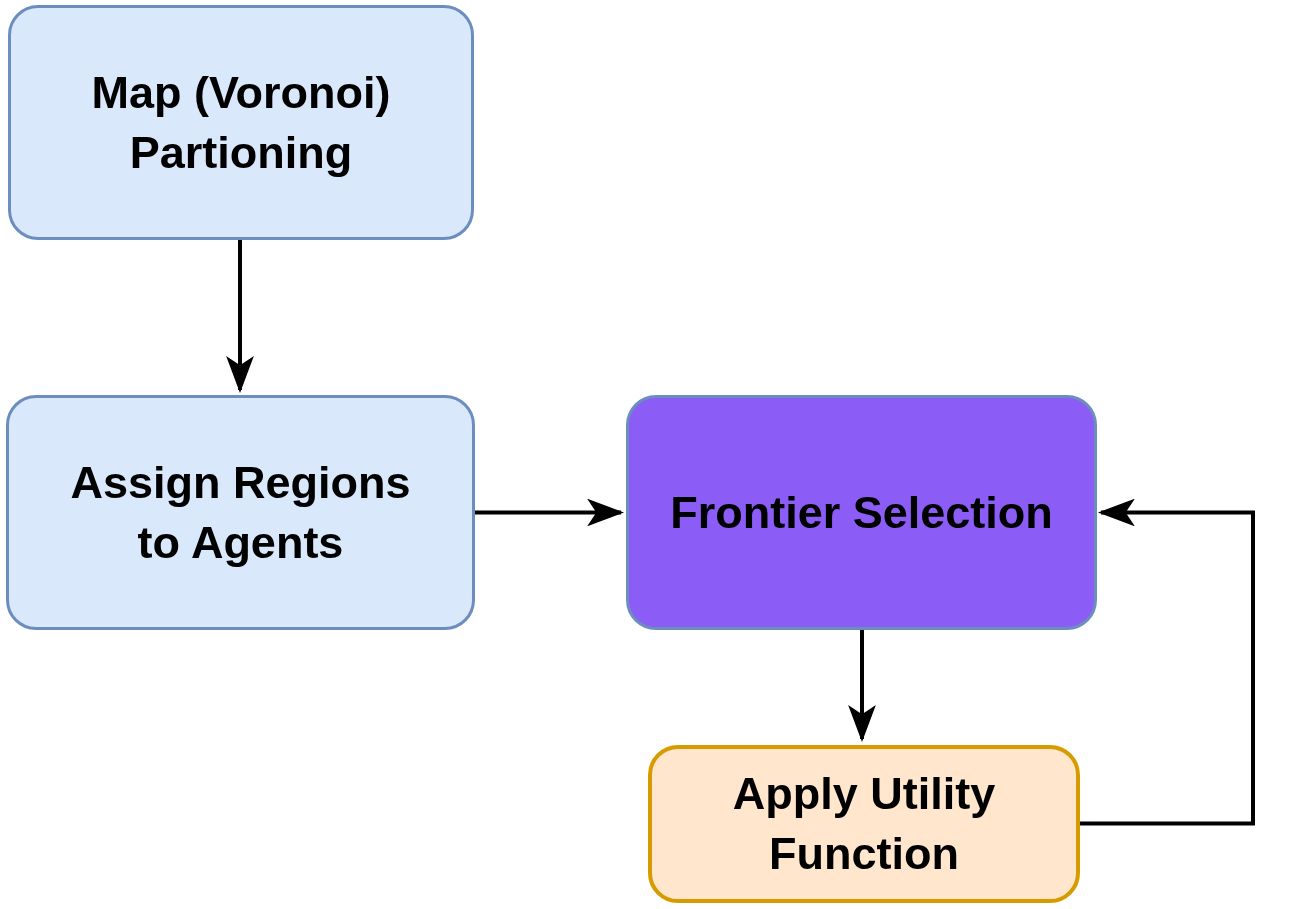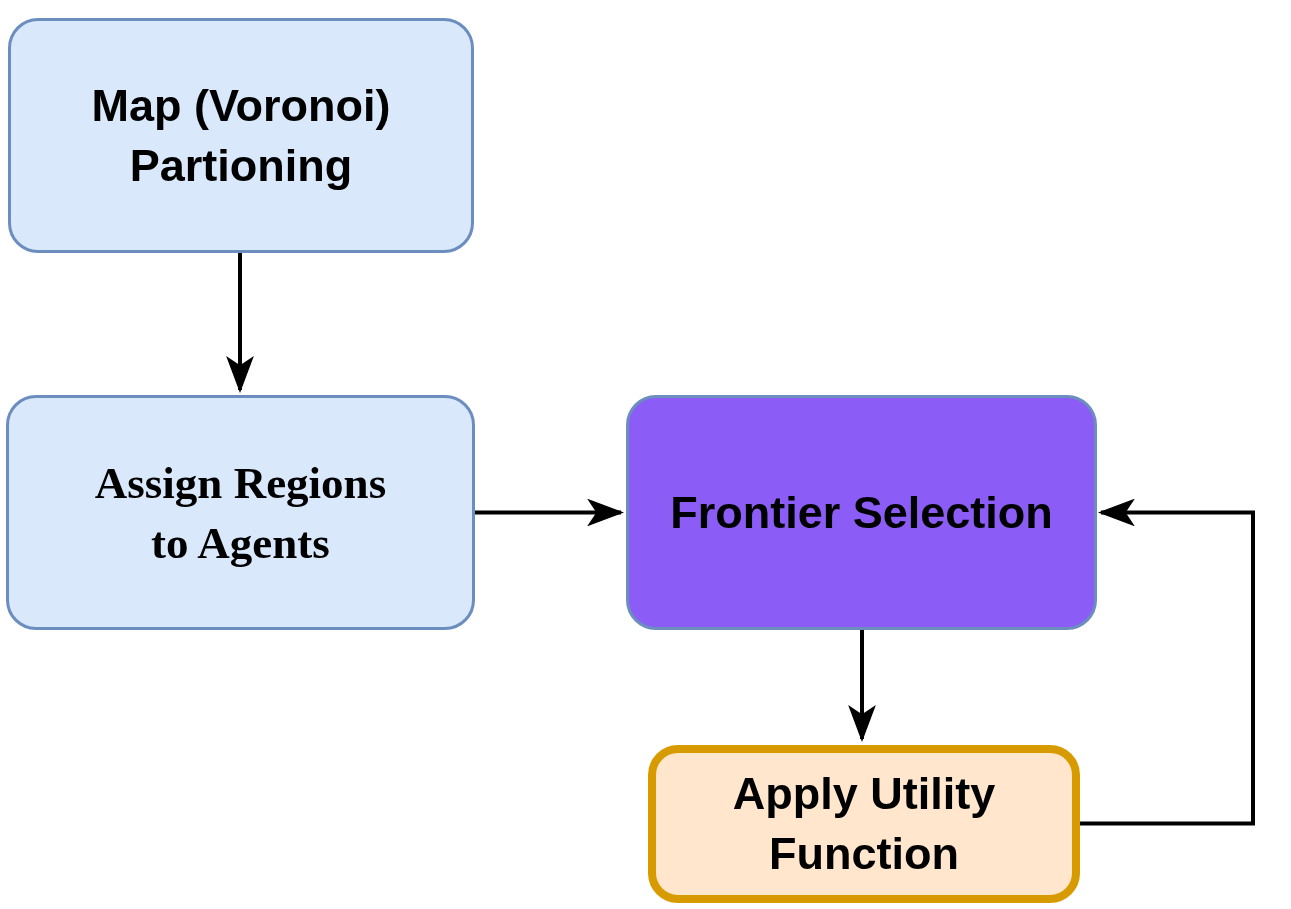--- a/index.html
+++ b/index.html
@@ -45,25 +45,25 @@
     line-height: 60px;
     color: #000000;
     letter-spacing: 0px;
   }
   .node-blue {
     background: #dae8fc;
     border: 3px solid #6c8ebf;
   }
   .node-orange {
     background: #ffe6cc;
-    border: 8px solid #a3a3a3;
+    border: 4px solid #a3a3a3;
   }
   
-  #node-map      { left: 8px;   top: 18px;   width: 466px; height: 235px; }
-  #node-assign   { left: 6px;   top: 395px; width: 469px; height: 235px; font-family: Liberation Serif, serif; }
+  #node-map      { left: 8px;   top: 5px;   width: 466px; height: 235px; }
+  #node-assign   { left: 6px;   top: 395px; width: 469px; height: 235px; }
   #node-frontier { left: 626px; top: 395px; width: 471px; height: 235px; }
   #node-utility  { left: 648px; top: 745px; width: 432px; height: 158px; }
 </style>
 </head>
 <body>
 
 <div class="canvas">
 
   <svg class="edges" viewBox="0 0 1291 909" xmlns="http://www.w3.org/2000/svg">
     <defs>

